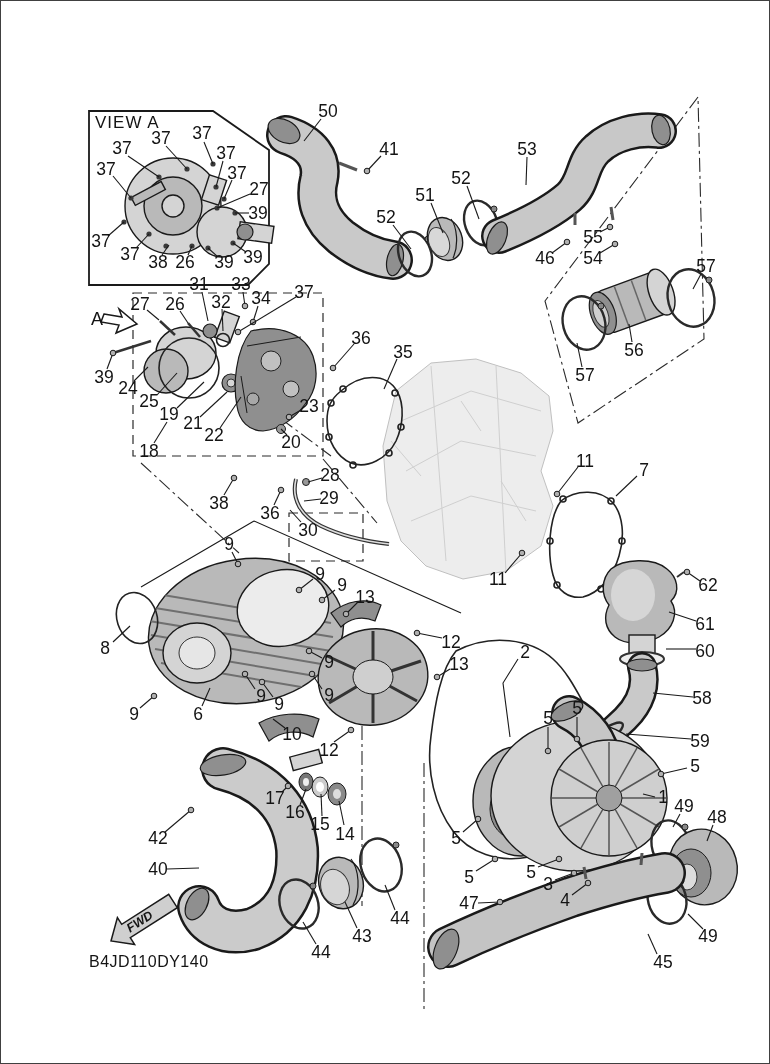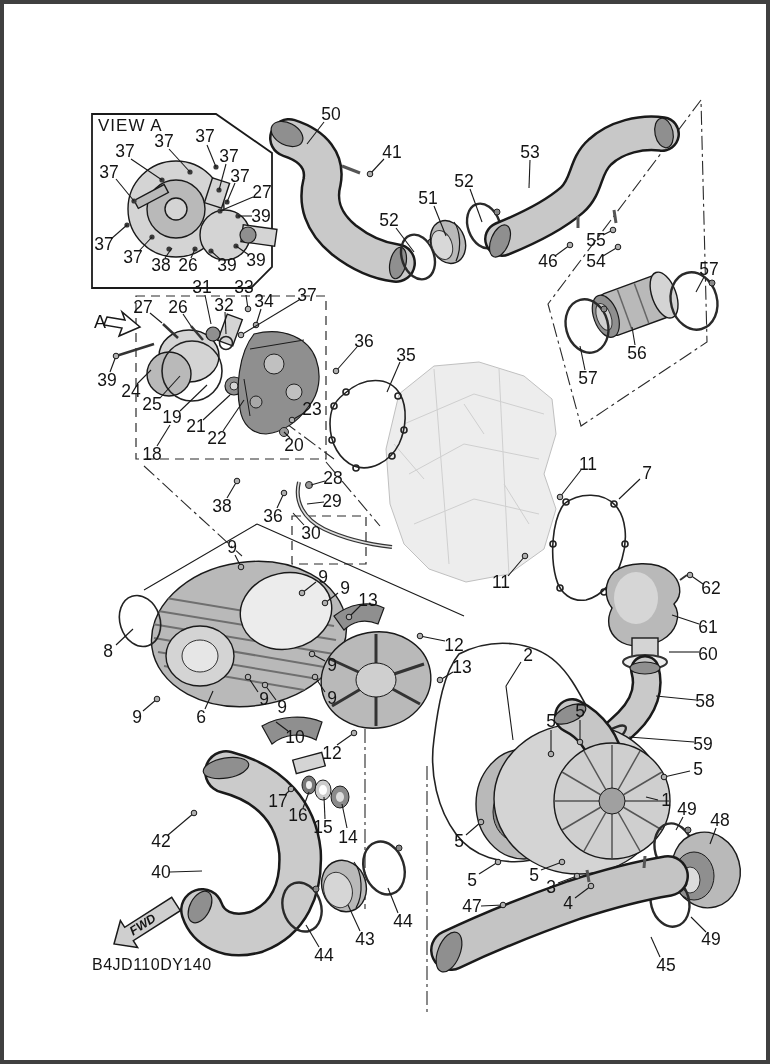--- a/index.html
+++ b/index.html
@@ -1,16 +1,16 @@
 <!DOCTYPE html>
 <html><head>
 <meta charset="utf-8">
 <style>
   html,body{margin:0;padding:0;background:#fff;}
-  #stage{position:relative;width:770px;height:1064px;background:#fff;border:4px solid #404040;box-sizing:border-box;
+  #stage{position:relative;width:770px;height:1064px;background:#fff;border:1px solid #404040;box-sizing:border-box;
          font-family:"Liberation Sans", sans-serif;overflow:hidden;}
   svg{position:absolute;left:0;top:0;}
   .ln{stroke:#1a1a1a;fill:none;}
   .part-light{fill:#d4d4d4;stroke:#1a1a1a;stroke-width:1.4;}
   .part-mid{fill:#b9b9b9;stroke:#1a1a1a;stroke-width:1.4;}
   .part-dark{fill:#8f8f8f;stroke:#1a1a1a;stroke-width:1.2;}
   .gasket{fill:none;stroke:#222;stroke-width:1.6;}
   .clamp{fill:none;stroke:#2a2a2a;stroke-width:2.4;}
   .dash{stroke:#2a2a2a;stroke-width:1.2;fill:none;stroke-dasharray:9 6;}
   .dashdot{stroke:#2a2a2a;stroke-width:1.1;fill:none;stroke-dasharray:14 4 3 4;}

